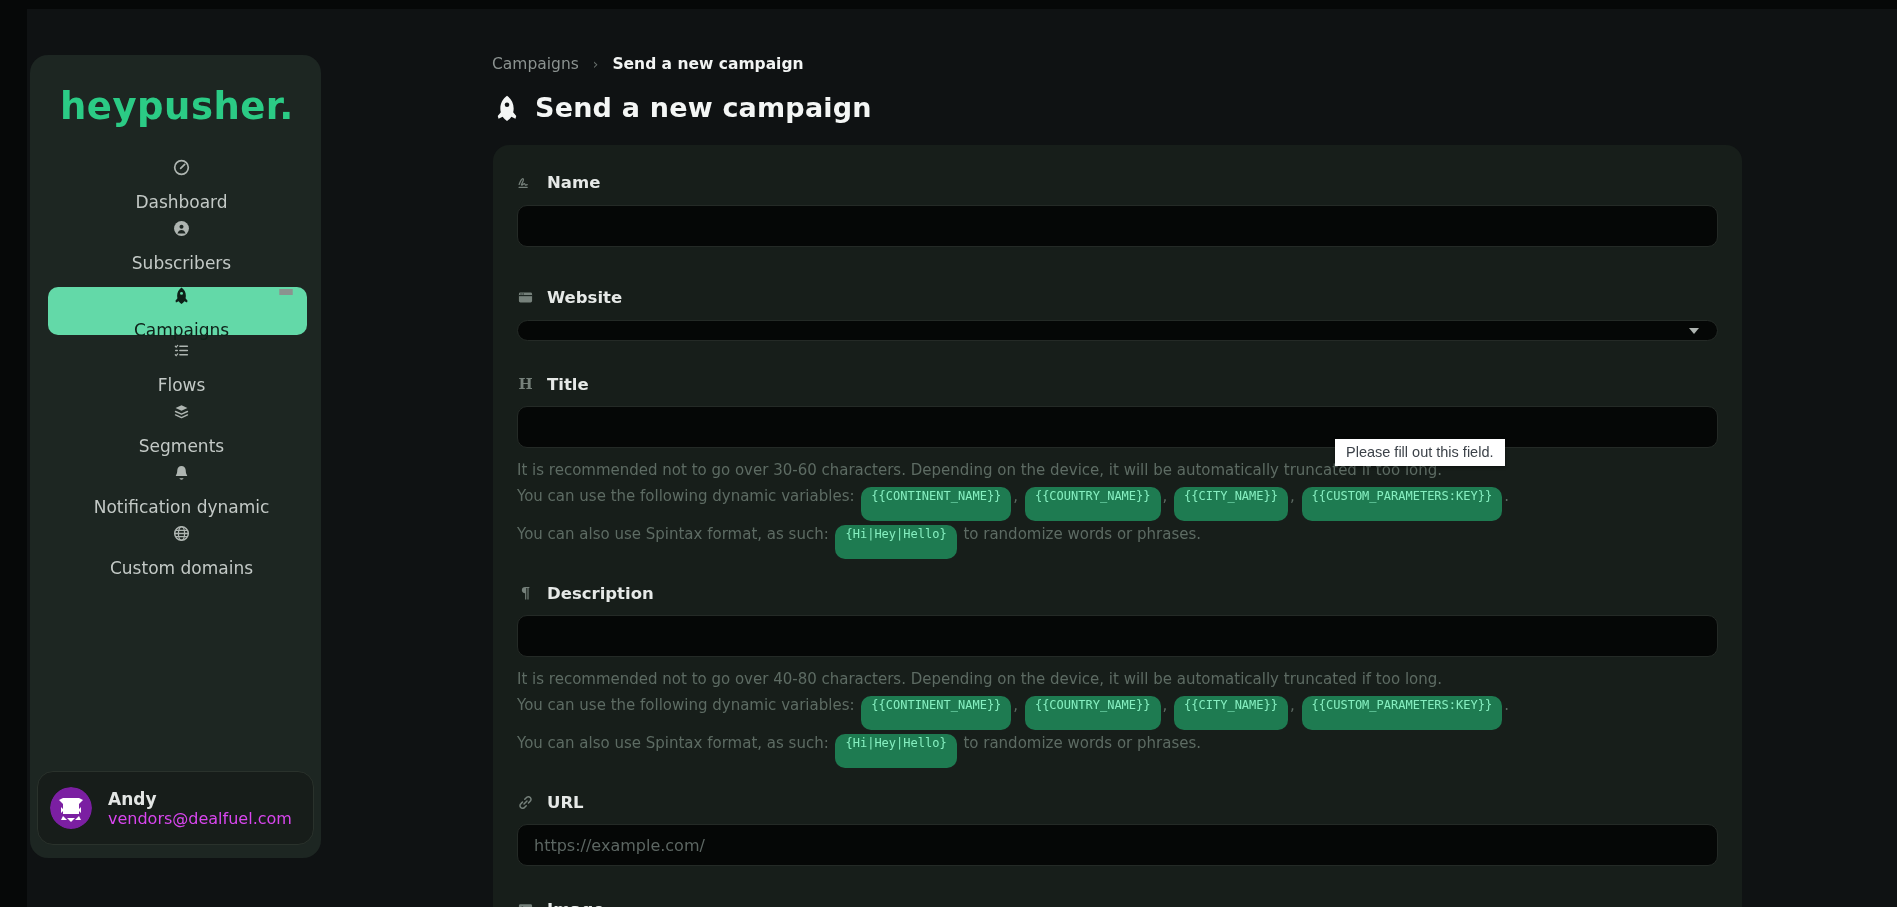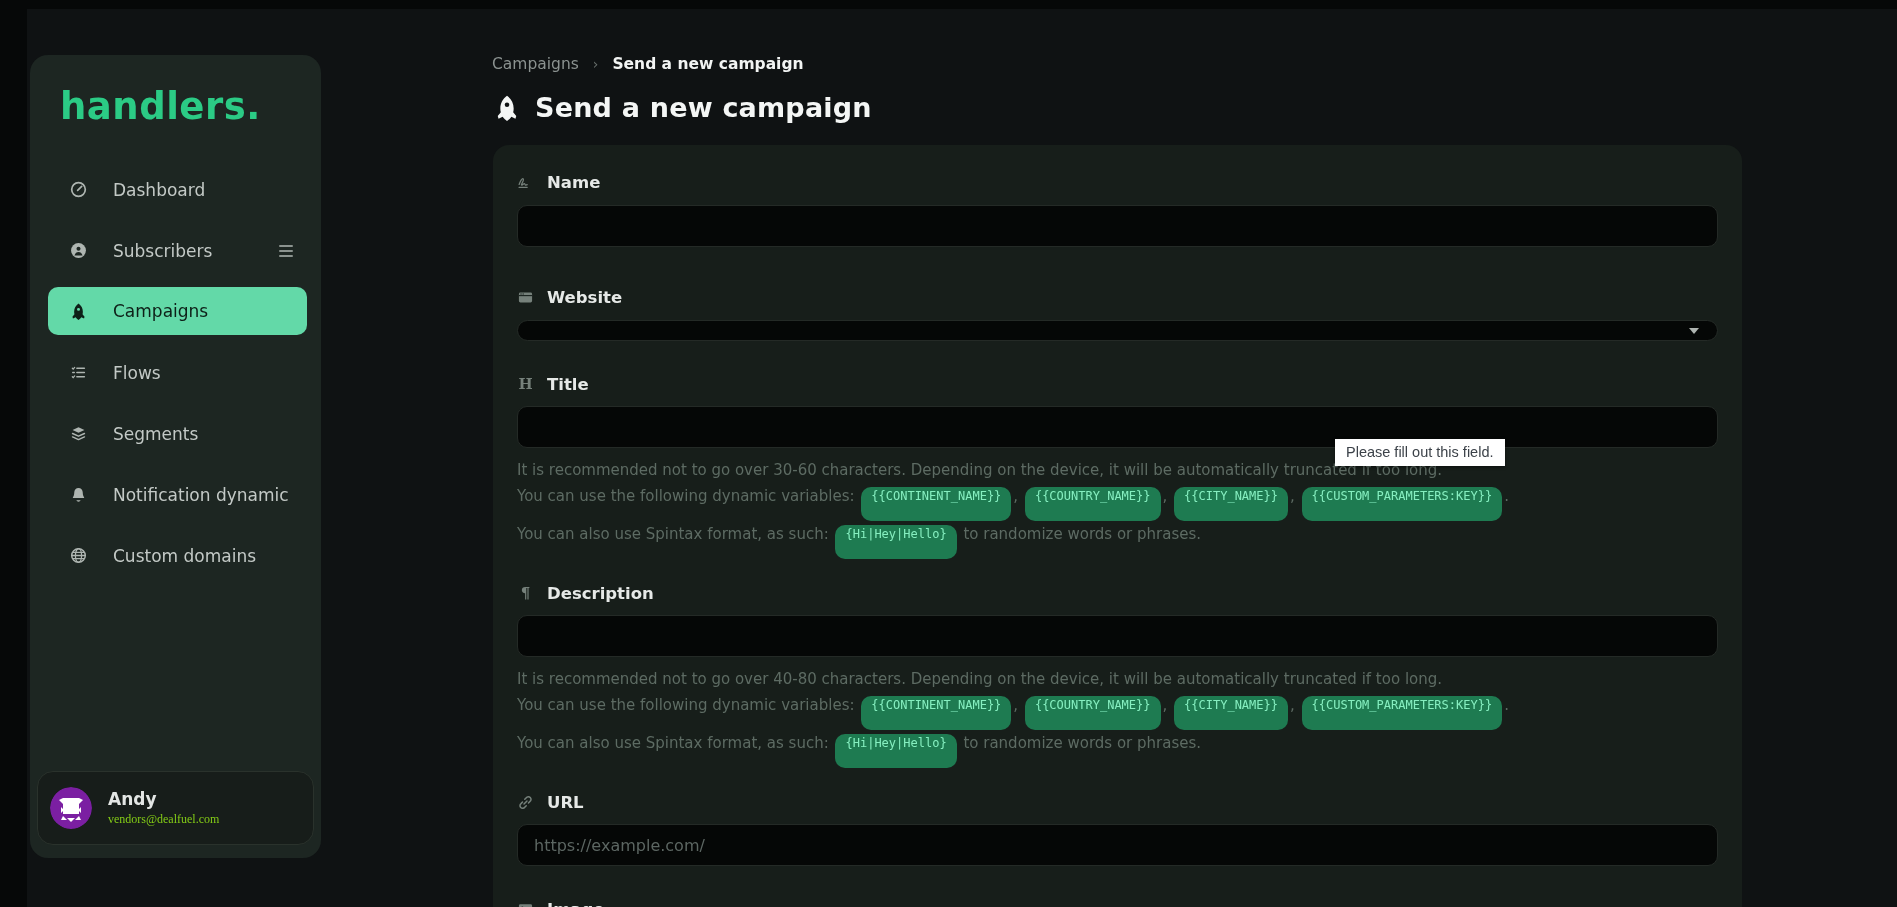--- a/index.html
+++ b/index.html
@@ -5,35 +5,35 @@
   * { margin:0; padding:0; box-sizing:border-box; }
   html,body { width:1897px; height:907px; overflow:hidden; background:#060808;
               font-family:"DejaVu Sans", sans-serif; }
   .content-bg { position:absolute; left:27px; top:9px; right:0; bottom:0; background:#0f1213; }
 
   
   .sidebar { position:absolute; left:30px; top:55px; width:291px; height:803px;
              background:#1d2622; border-radius:18px; overflow:hidden; }
   .logo { margin:30px 0 0 30px; font-size:37px; font-weight:700; color:#2bcb85; letter-spacing:.5px; }
   .nav { margin-top:31px; }
-  .nav-item { height:61px; margin:0 14px 0 18px; display:flex; align-items:center; gap:26px;
+  .nav-item { height:61px; margin:0 14px 0 18px; display:flex; align-items:center; gap:16px;
               padding:0 14px 0 22px; color:#c3c9c6; font-size:17px; font-weight:500;
-              border-radius:10px; cursor:pointer; }
+              border-radius:10px; cursor:pointer;flex-direction:column; }
   .nav-item .nicon { width:17px; height:17px; flex:0 0 17px; color:#aeb5b1; display:block; }
   .nav-item.active { background:#63d9a8; color:#0e2018; height:48px; margin-top:6px; margin-bottom:7px; }
   .nav-item.active .nicon { color:#0e2018; }
   .nav-burger { margin-left:auto; width:14px; height:12px; display:flex; flex-direction:column;
                 justify-content:space-between; }
   .nav-burger span { display:block; height:2px; background:#8b938f; border-radius:1px; }
   .user-card { position:absolute; left:7px; right:7px; bottom:13px; height:74px;
                background:#171d1a; border:1px solid #2a322c; border-radius:16px;
                display:flex; align-items:center; padding:0 12px; gap:16px; }
   .avatar { width:42px; height:42px; border-radius:50%; overflow:hidden; flex:0 0 42px; }
   .user-name { font-size:17px; font-weight:600; color:#e3e6e4; line-height:22px; }
-  .user-email { font-size:12px; color:#84cc16; line-height:18px;font-family:Liberation Serif, serif; }
+  .user-email { font-size:16px; color:#d946ef; line-height:18px; }
 
   
   .breadcrumb { position:absolute; left:492px; top:55px; display:flex; align-items:center;
                 gap:14px; font-size:15.5px; }
   .crumb-parent { color:#8b9290; cursor:pointer; }
   .crumb-sep { color:#666d6a; font-size:14px; }
   .crumb-current { color:#f2f4f3; font-weight:600; }
   .page-title-row { position:absolute; left:494px; top:92px; display:flex; align-items:center; gap:15px; }
   .page-title-row .ticon { width:26px; height:26px; color:#f4f6f5; }
   .page-title { font-size:27px; font-weight:700; color:#f4f6f5; letter-spacing:.2px; }
@@ -74,21 +74,21 @@
                      font-size:15px; font-family:"DejaVu Sans", sans-serif;
                      padding:7px 22px; cursor:pointer; }
   .no-file { color:#aab0ad; font-size:15px; margin-top:7px; }
 </style>
 </head>
 <body>
 
 <div class="content-bg"></div>
 
 <div class="sidebar">
-  <div class="logo">handlers.</div>
+  <div class="logo">heypusher.</div>
 
   <div class="nav">
     <div class="nav-item">
       <svg class="nicon" viewBox="0 0 16 16">
         <circle cx="8" cy="8" r="6.4" fill="none" stroke="currentColor" stroke-width="1.6"></circle>
         <path d="M7.2 8.8L11 5" stroke="currentColor" stroke-width="1.6" stroke-linecap="round"></path>
       </svg>
       <span>Dashboard</span>
     </div>
     <div class="nav-item">

